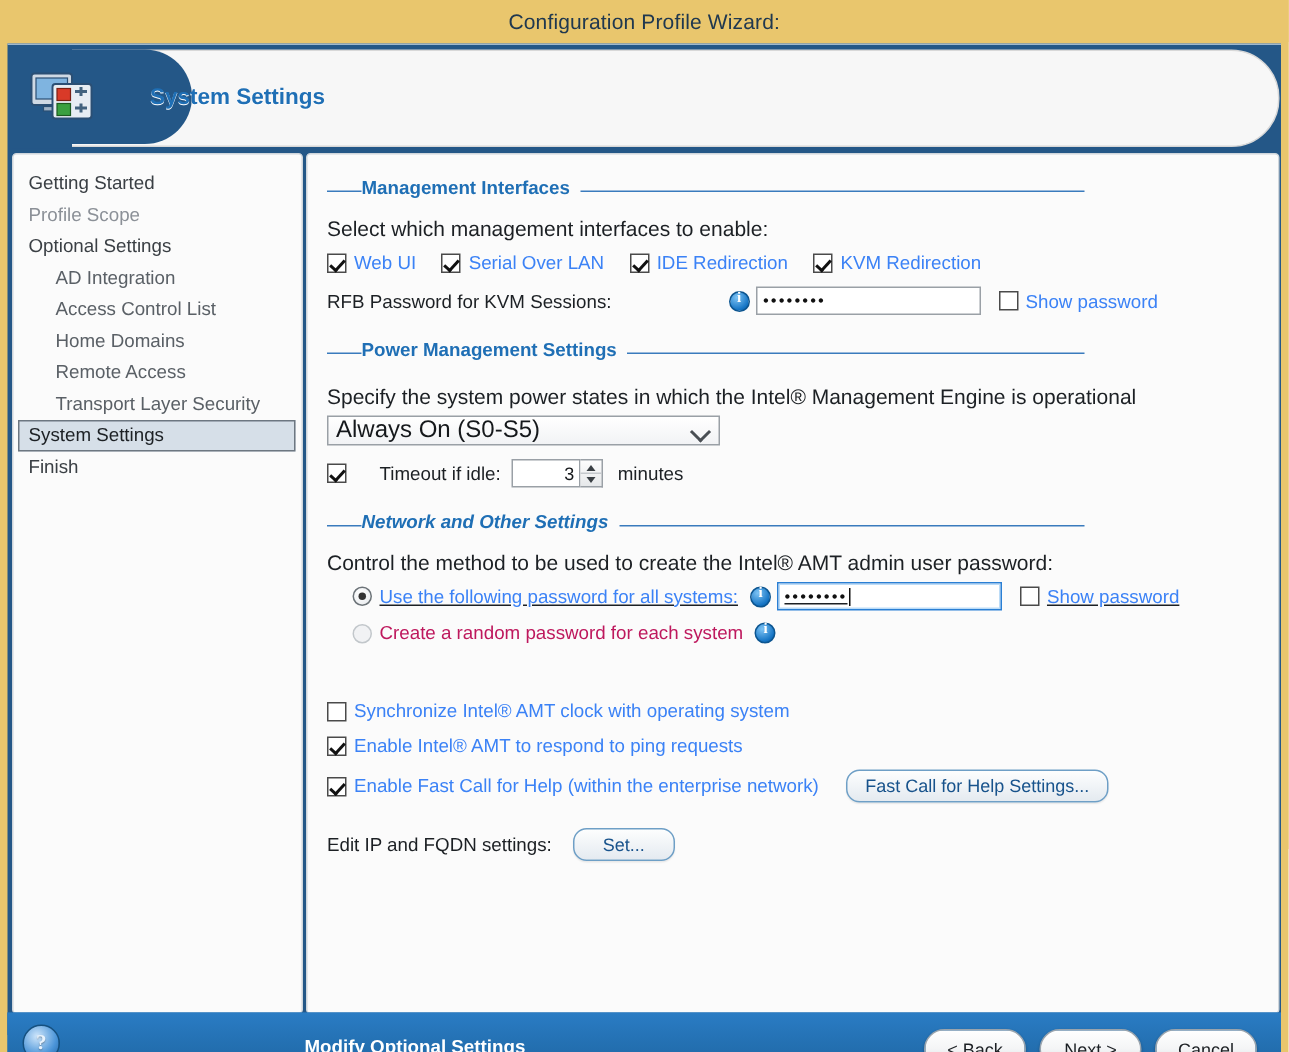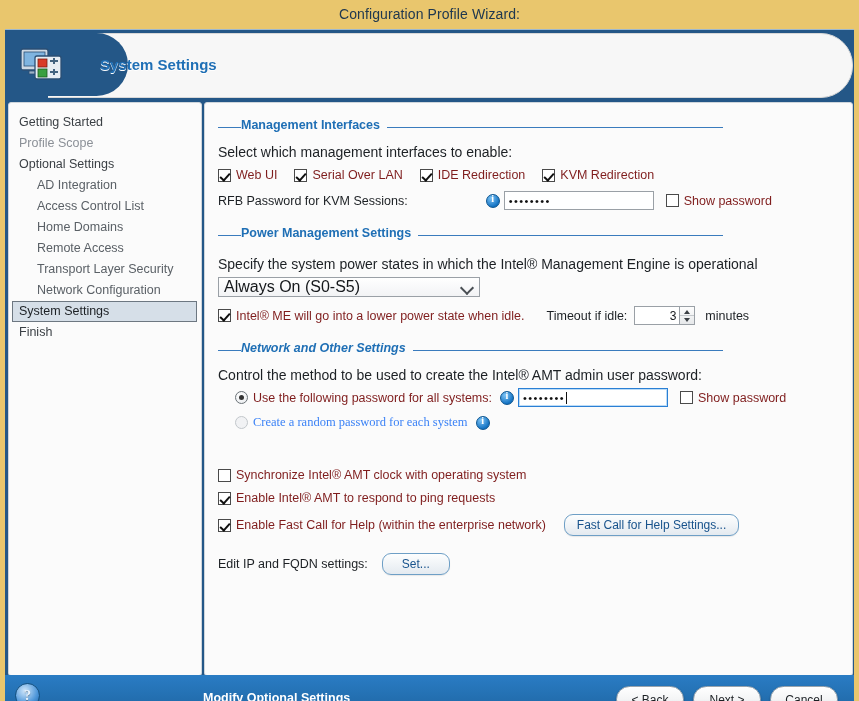--- a/index.html
+++ b/index.html
@@ -94,33 +94,33 @@
 
   
   .cb{
     width:13px;height:13px;border:1px solid #4a4a4a;background:#fff;
     display:inline-block;position:relative;box-sizing:border-box;flex:none;
   }
   .cb.on:after{
     content:"";position:absolute;left:3px;top:1px;width:4px;height:8px;
     border:solid #111;border-width:0 2px 2px 0;transform:rotate(42deg);
   }
-  .cblabel{margin:0 0 0 5px;font-size:12.5px;color:#7f1d1d;white-space:nowrap;}
+  .cblabel{margin:0 0 0 5px;font-size:12.5px;color:#3b82f6;white-space:nowrap;}
 
   
   .rb{
     width:13px;height:13px;border:1px solid #6c7378;border-radius:50%;
     background:radial-gradient(circle at 40% 35%,#fff,#e6e9ec);
     display:inline-block;position:relative;box-sizing:border-box;flex:none;
   }
   .rb.on:after{
     content:"";position:absolute;left:3px;top:3px;width:5px;height:5px;border-radius:50%;background:#333;
   }
   .rb.disabled{border-color:#c2c7cb;background:#f1f2f4;}
-  .rb-row.disabled .cblabel{color:#3b82f6;font-family:Liberation Serif, serif;}
+  .rb-row.disabled .cblabel{color:#be185d;}
 
   
   .info{
     width:14px;height:14px;border-radius:50%;flex:none;
     background:radial-gradient(circle at 35% 28%,#7ec4f5,#1574c4 70%,#0d5796);
     border:1px solid #0c5590;position:relative;box-sizing:border-box;
   }
   .info:after{
     content:"i";position:absolute;left:0;right:0;top:-2px;text-align:center;
     color:#fff;font-size:10px;font-weight:bold;font-family:"Liberation Serif",serif;
@@ -238,21 +238,20 @@
     <div class="leftpanel">
       <div class="navlist">
         <div class="navitem">Getting Started</div>
         <div class="navitem dim">Profile Scope</div>
         <div class="navitem">Optional Settings</div>
         <div class="navitem sub">AD Integration</div>
         <div class="navitem sub">Access Control List</div>
         <div class="navitem sub">Home Domains</div>
         <div class="navitem sub">Remote Access</div>
         <div class="navitem sub">Transport Layer Security</div>
-        <div class="navitem sub">Network Configuration</div>
         <div class="navitem selected">System Settings</div>
         <div class="navitem">Finish</div>
       </div>
     </div>
 
     <div class="rightpanel">
       <div class="content">
 
         <div class="seclegend" style="margin-top:7px;width:505px;">
           <div class="rule"></div>
@@ -289,38 +288,37 @@
 
         <div class="row" style="margin-top:4px;">
           <span class="sel">
             <span>Always On (S0-S5)</span>
             <span class="chev"></span>
           </span>
         </div>
 
         <div class="row" style="margin-top:9px;">
           <span class="cb on"></span>
-          <span class="cblabel">Intel® ME will go into a lower power state when idle.</span>
           <span style="margin-left:22px;">Timeout if idle:</span>
           <span class="spin" style="margin-left:7px;">3</span>
           <span class="spinbtns">
               <span></span>
               <span></span>
             </span>
           <span style="margin-left:10px;">minutes</span>
         </div>
 
         <div class="seclegend" style="margin-top:16px;width:505px;font-style:italic;">
           <div class="rule"></div>
           <div class="lbl">Network and Other Settings</div>
         </div>
 
         <div class="desc" style="margin-top:8px;">Control the method to be used to create the Intel® AMT admin user password:</div>
 
-        <div class="row rb-row" style="margin-top:5px;margin-left:30px;">
+        <div class="row rb-row" style="margin-top:5px;margin-left:30px;text-decoration:underline;">
           <span class="rb on"></span>
           <span class="cblabel">Use the following password for all systems:</span>
           <span class="info" style="margin-left:8px;"></span>
           <span class="tinput focused" style="width:150px;margin-left:4px;">
             <span>••••••••</span>
               <span class="caret"></span>
           </span>
           <span class="cb" style="margin-left:12px;"></span>
           <span class="cblabel">Show password</span>
         </div>

